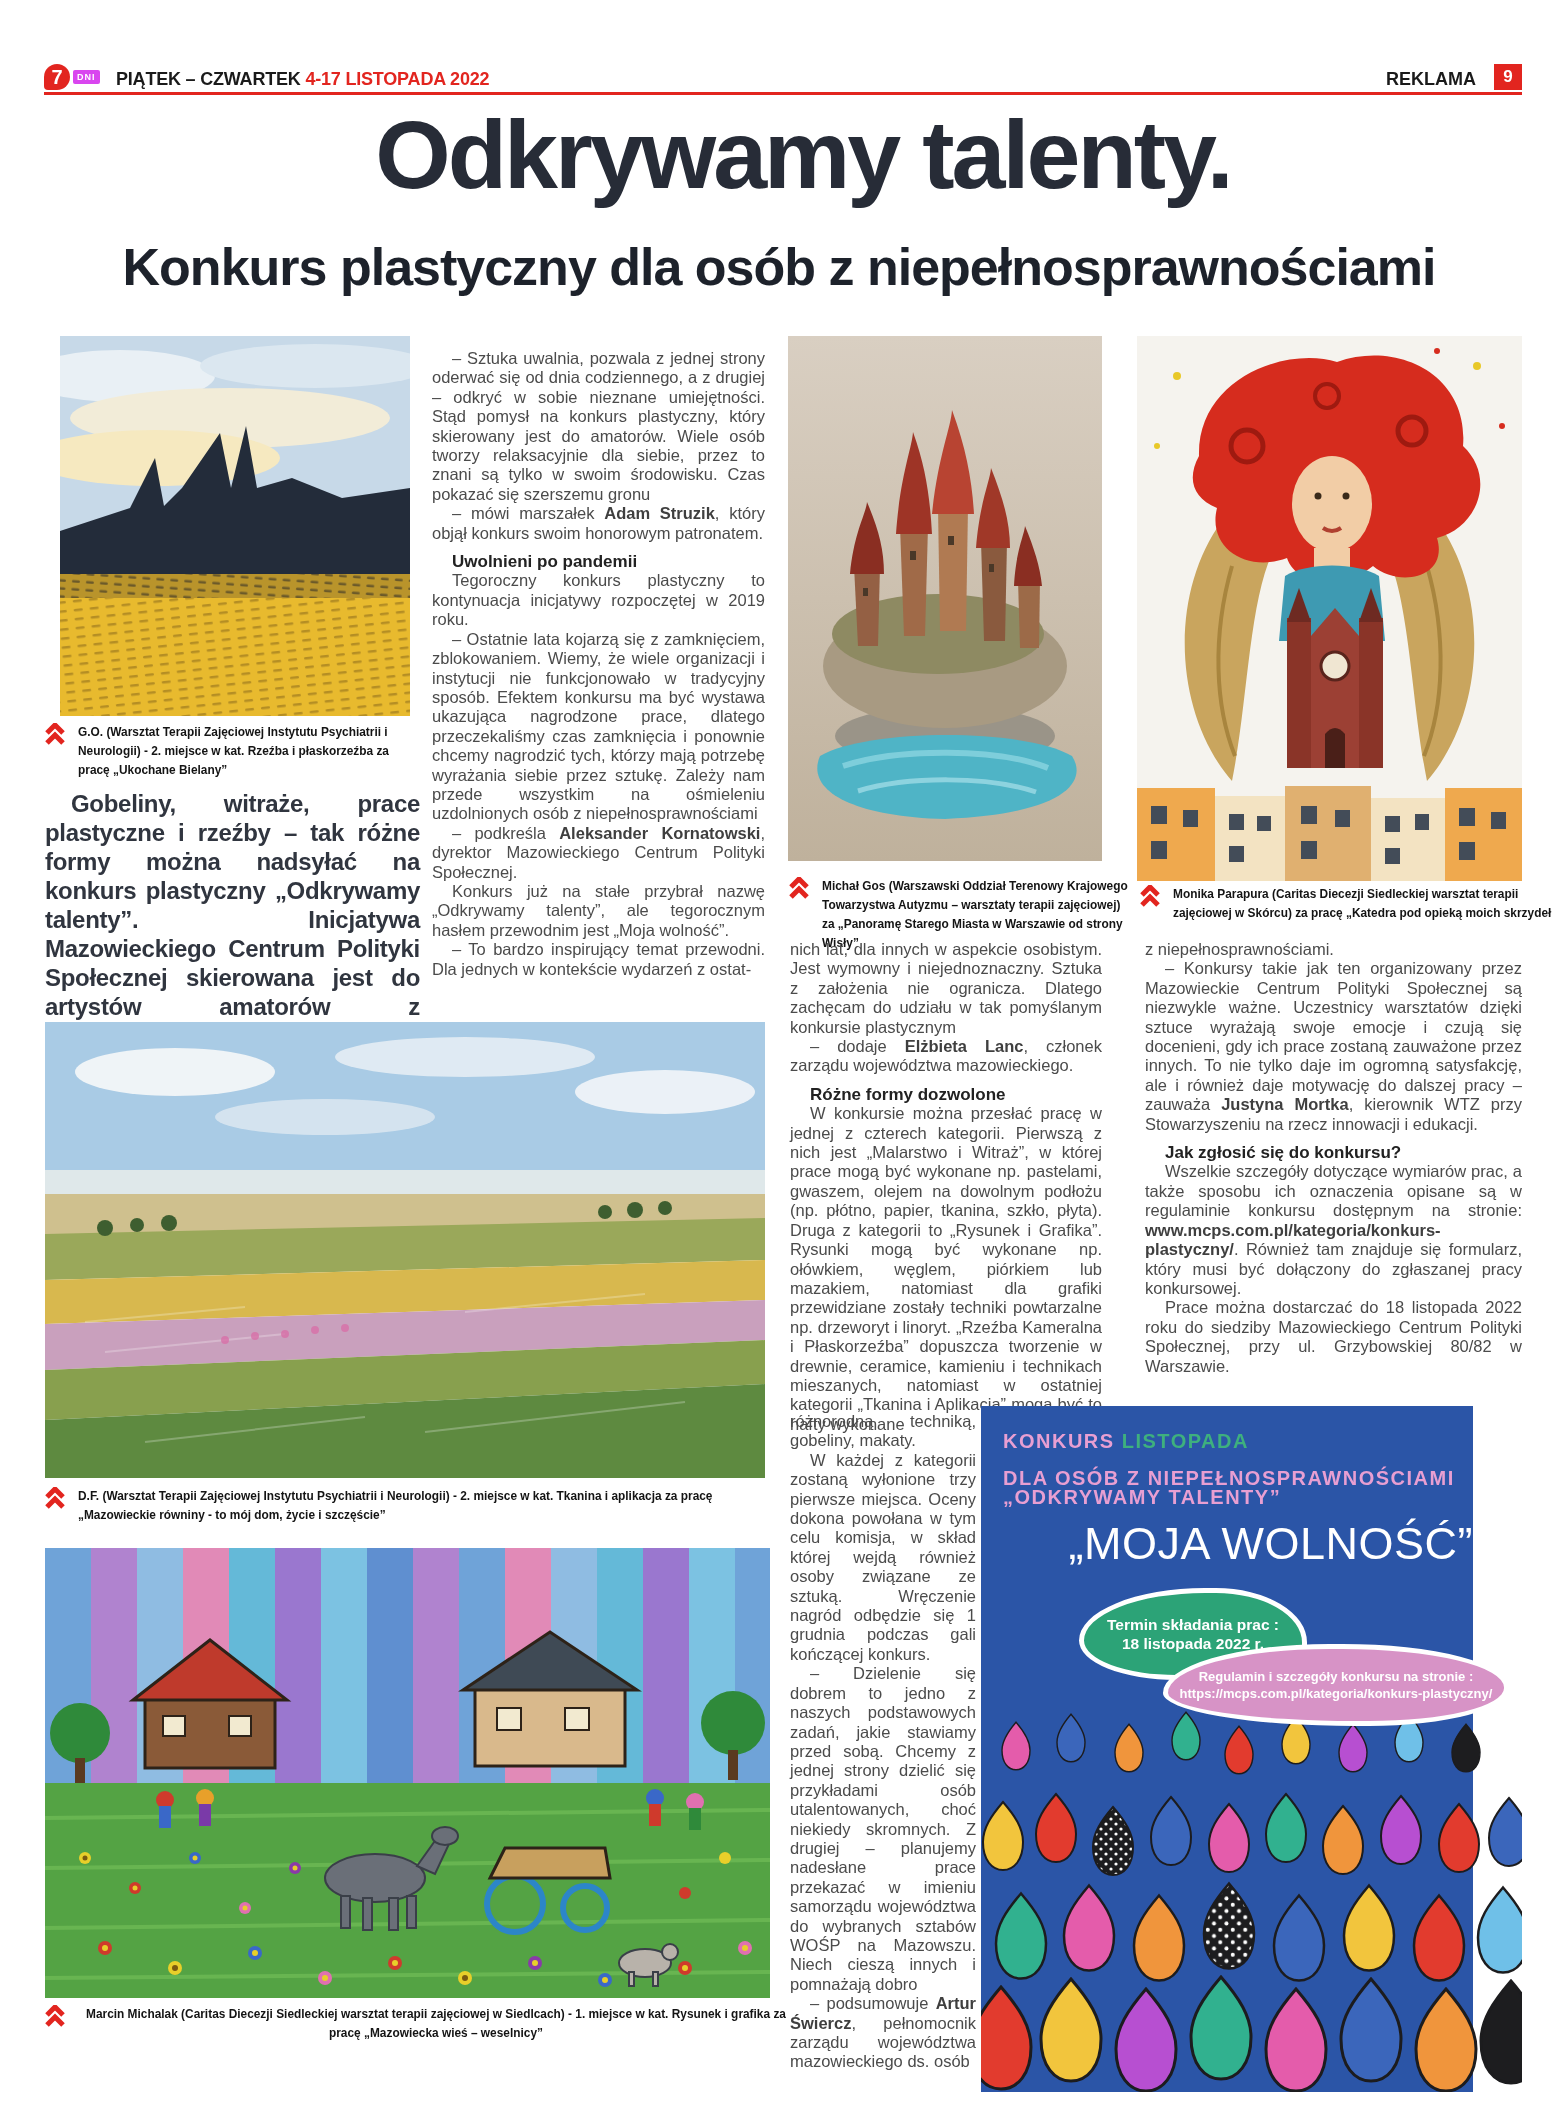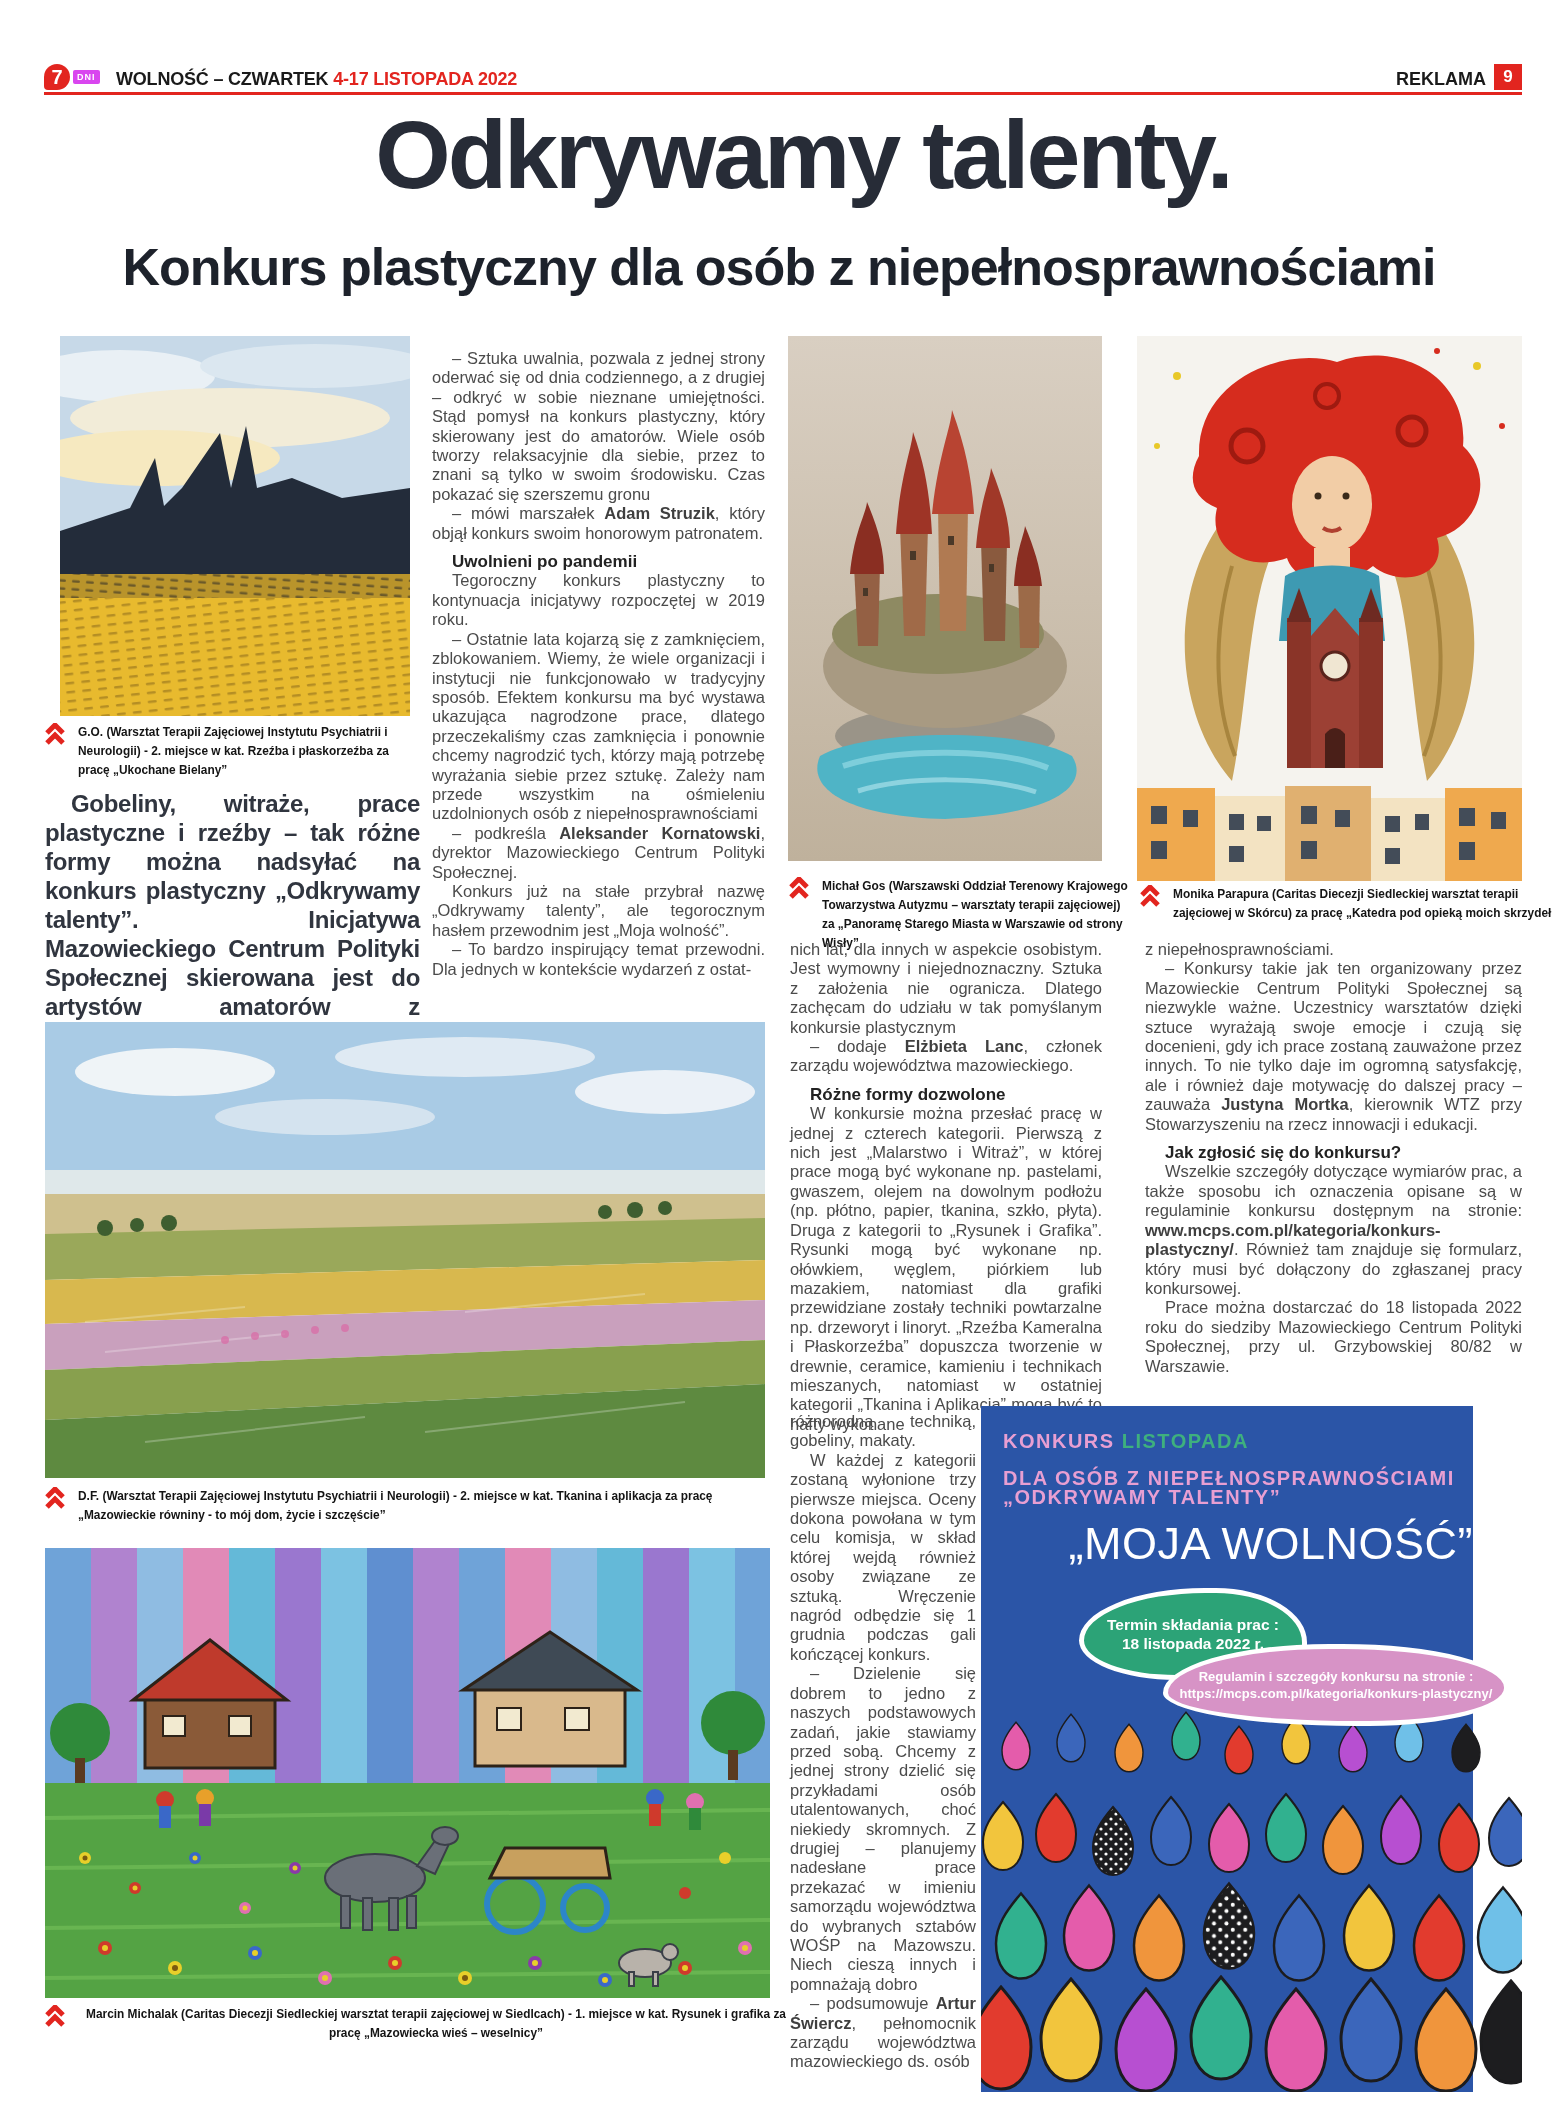--- a/index.html
+++ b/index.html
@@ -64,24 +64,24 @@
 </head>
 <body>
 
 <div class="page">
 
   <div class="abs mast-logo" style="left:44px; top:64px;">
     <div class="logo-seven">7</div>
     <div class="logo-dni">DNI</div>
   </div>
   <div class="abs issue-line" style="left:116px; top:69px;">
-    <span>WOLNOŚĆ – CZWARTEK</span>
+    <span>PIĄTEK – CZWARTEK</span>
     <span class="dates">4-17 LISTOPADA 2022</span>
   </div>
-  <div class="abs section-label" style="left:1376px; top:69px; width:110px; text-align:right;">REKLAMA</div>
+  <div class="abs section-label" style="left:1376px; top:69px; width:110px; text-align:center;">REKLAMA</div>
   <div class="abs pagenum" style="left:1494px; top:64px;">9</div>
   <div class="abs rule" style="left:44px; top:92px; width:1478px; height:3px;"></div>
 
   <div class="abs h1" style="top:106px;">Odkrywamy talenty.</div>
   <div class="abs h2" style="top:240px;">Konkurs plastyczny dla osób z niepełnosprawnościami</div>
 
   <figure class="abs" style="left:60px; top:336px;">
     <svg class="art" width="350" height="380" viewBox="0 0 350 380">
       <defs>
         <pattern id="spk" width="16" height="9" patternUnits="userSpaceOnUse" patternTransform="rotate(-6)">

